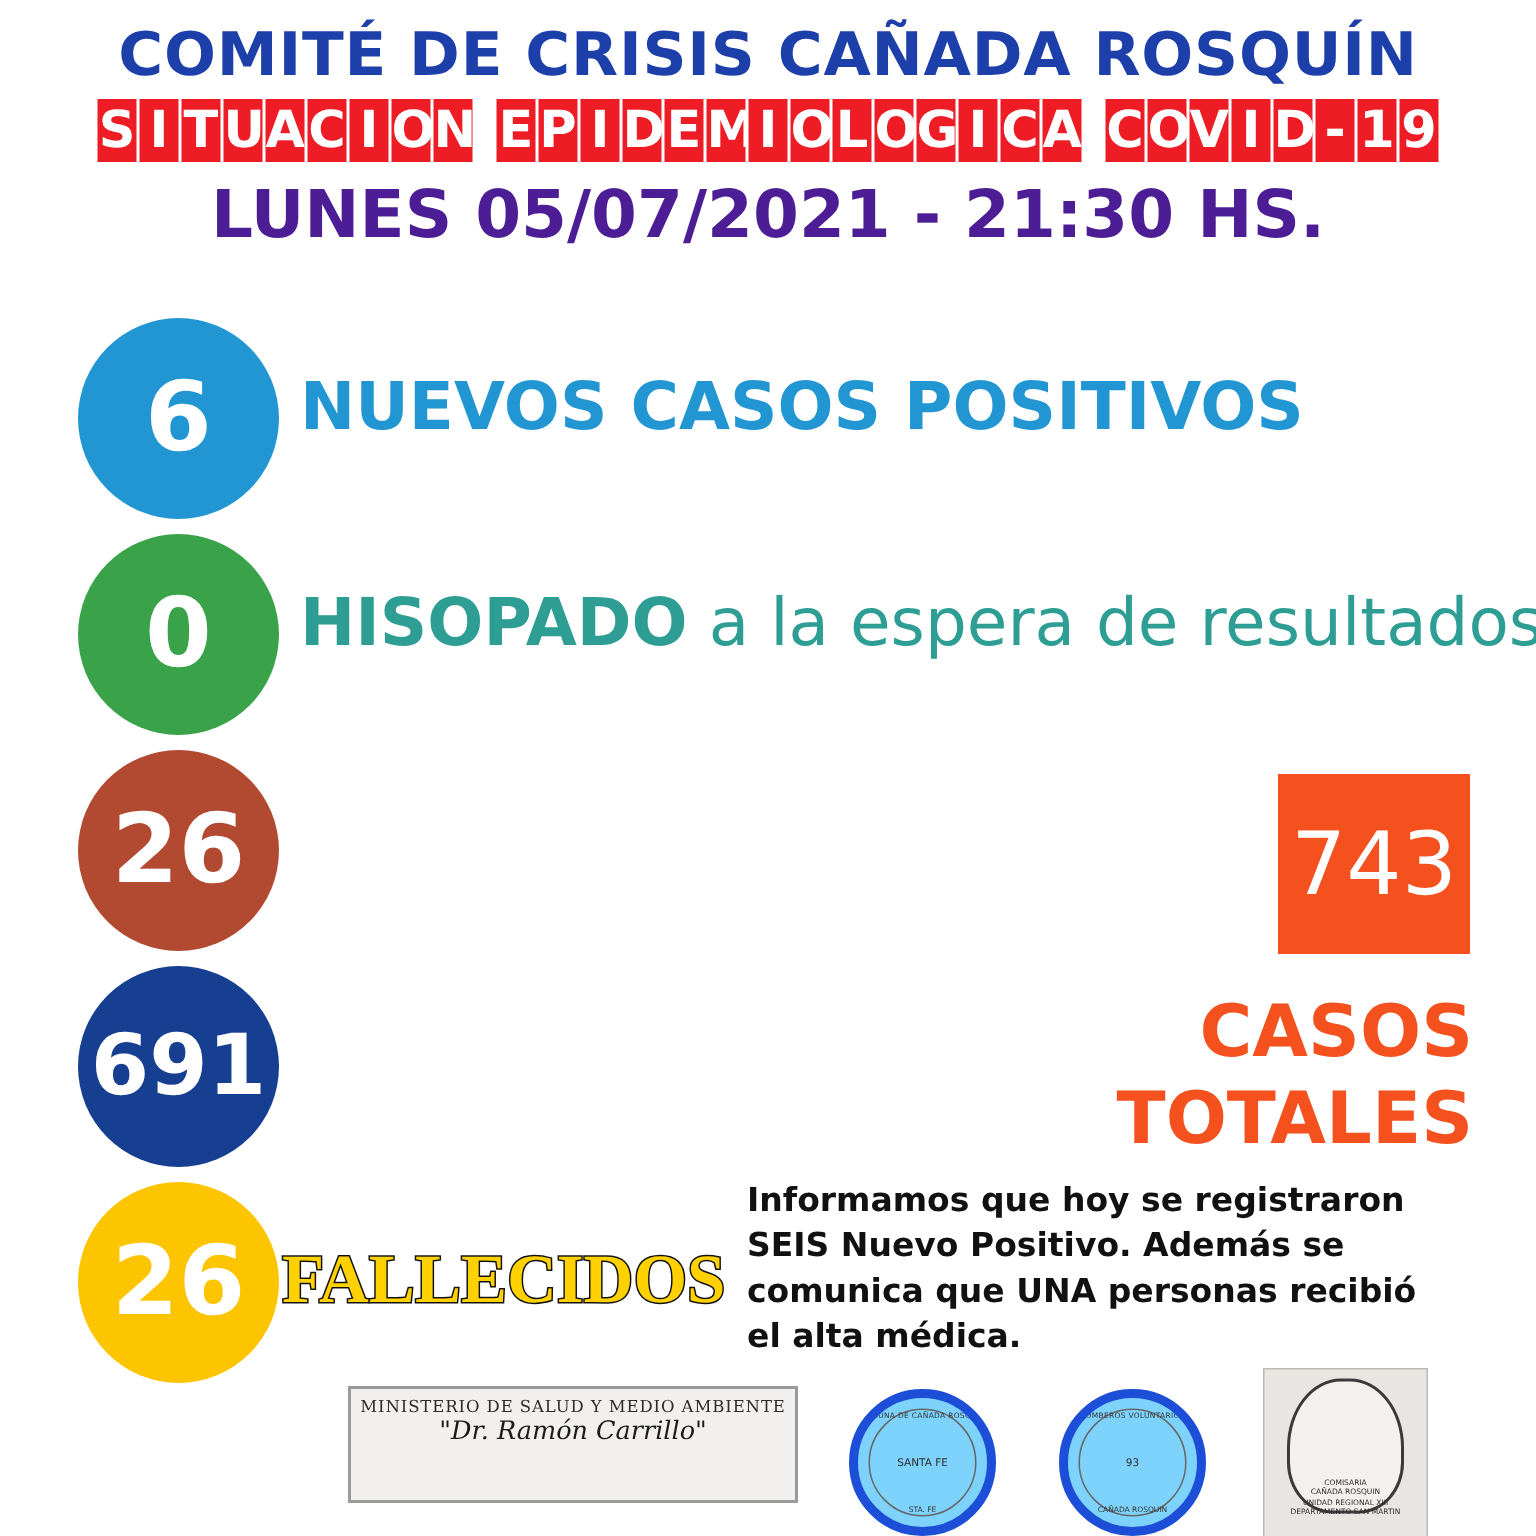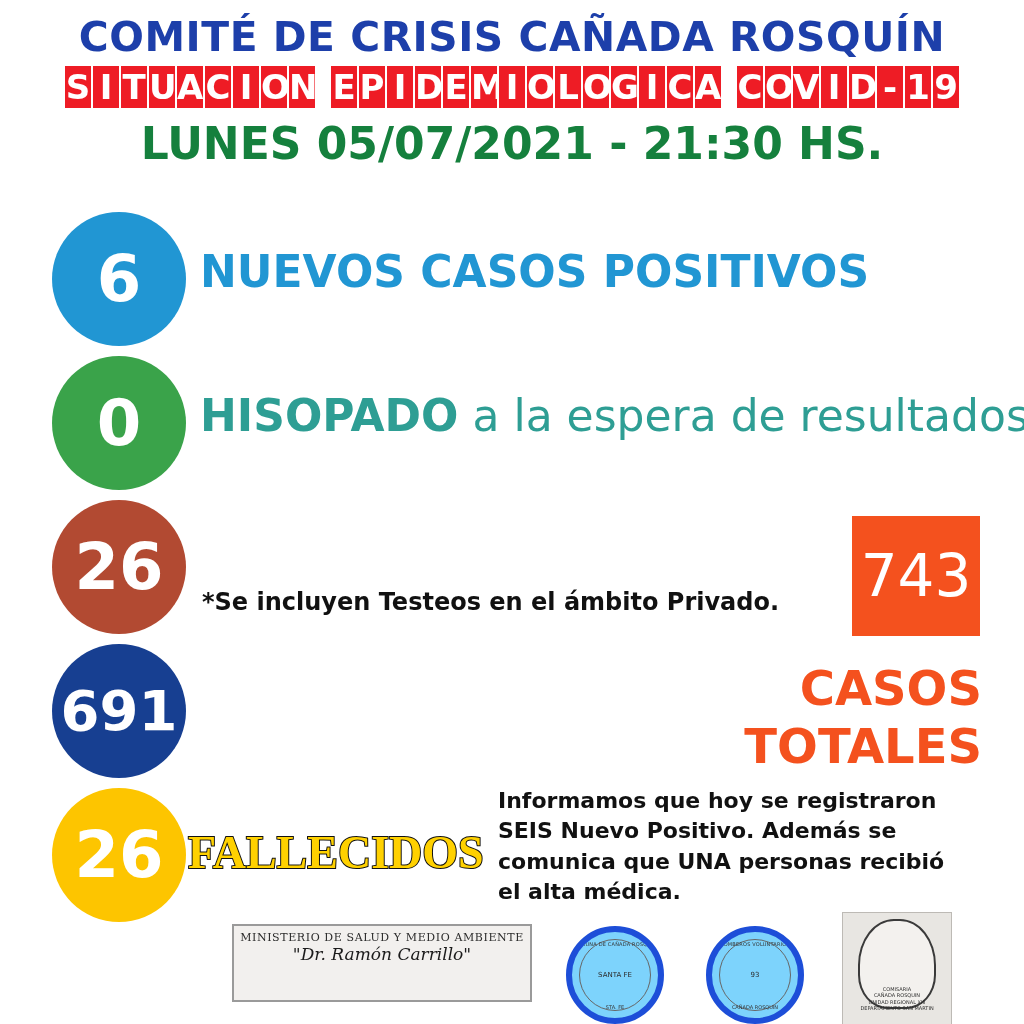--- a/index.html
+++ b/index.html
@@ -47,21 +47,21 @@
   }
   .band-cell.space {
     background: transparent;
     width: 12px;
   }
   .title-date {
     margin-top: 10px;
     font-family: "DejaVu Sans", sans-serif;
     font-weight: bold;
     font-size: 44px;
-    color: #15803d;
+    color: #4c1d95;
   }
 
   
   .rows {
     position: absolute;
     top: 212px;
     left: 0;
     width: 1024px;
   }
   .row {
@@ -325,21 +325,20 @@
     <div class="row">
       <div class="bubble" style="background: rgb(33, 150, 211);">6</div>
       <div class="row-text" style="color: rgb(33, 150, 211);">NUEVOS CASOS POSITIVOS</div>
     </div>
     <div class="row">
       <div class="bubble" style="background: rgb(58, 163, 74);">0</div>
       <div class="row-text mixed" style="color: rgb(46, 158, 148);"><span class="lead">HISOPADO</span><span class="tail"> a la espera de resultados</span></div>
     </div>
     <div class="row">
       <div class="bubble" style="background: rgb(178, 74, 50);">26</div>
-      <div class="row-sub">*Se incluyen Testeos en el ámbito Privado.</div>
     </div>
     <div class="row">
       <div class="bubble" style="background: rgb(23, 63, 145); font-size: 56px;">691</div>
     </div>
     <div class="row">
       <div class="bubble" style="background: rgb(253, 197, 0);">26</div>
       <div class="fallecidos" style="color: rgb(255, 209, 0);">FALLECIDOS</div>
     </div>
   </div>
 

